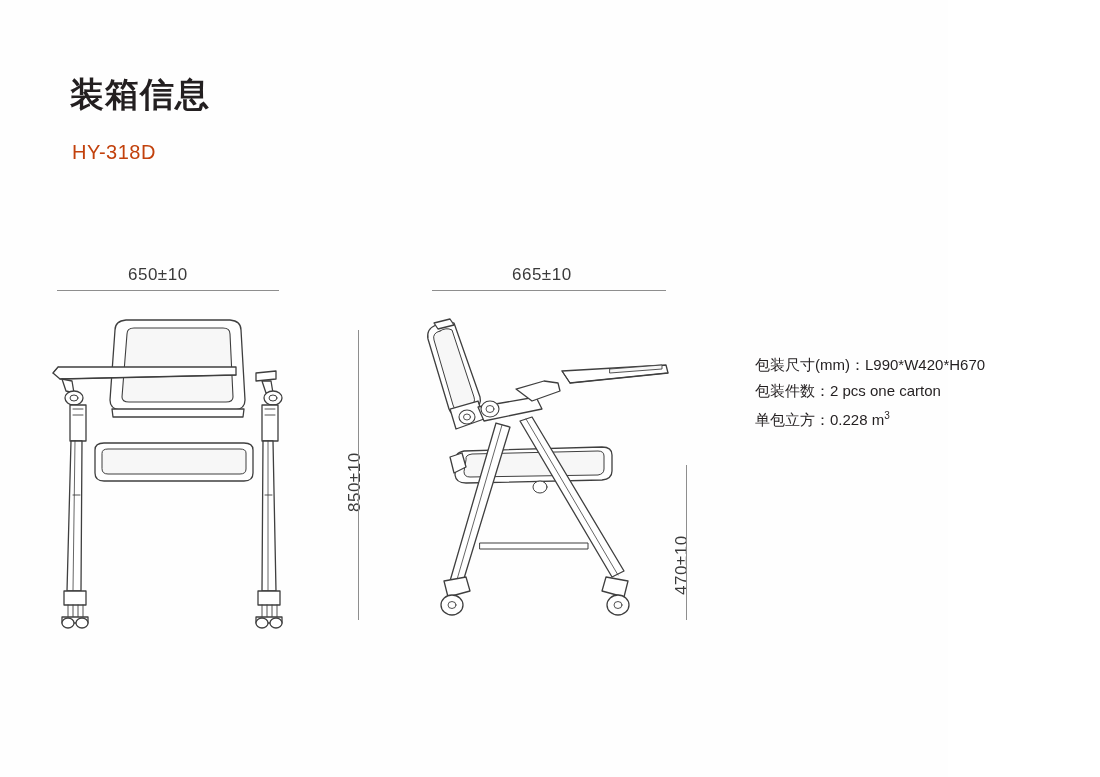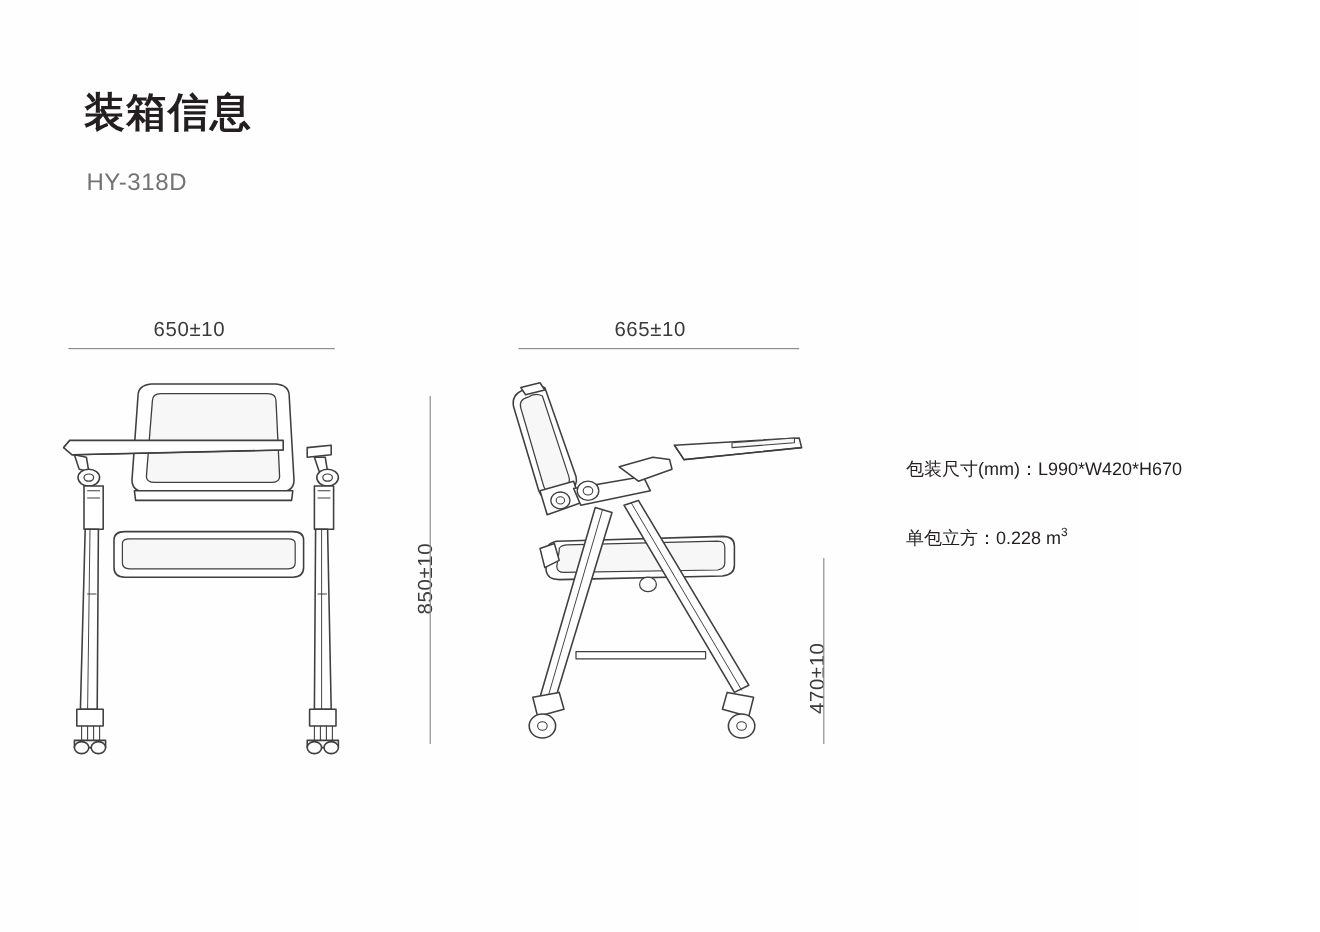--- a/index.html
+++ b/index.html
@@ -32,21 +32,21 @@
     font-weight: bold;
     letter-spacing: 1px;
     color: #231f20;
     line-height: 44px;
   }
   .subtitle {
     position: absolute;
     left: 72px;
     top: 138px;
     font-size: 20px;
-    color: #737373;
+    color: #c2410c;
     letter-spacing: 0.5px;
     line-height: 28px;
   }
 
   
   .dim-label {
     position: absolute;
     font-size: 17px;
     color: #3a3a3a;
     letter-spacing: 0.5px;
@@ -68,21 +68,20 @@
     position: absolute;
     left: 755px;
     top: 352px;
     width: 320px;
     font-size: 15px;
     color: #231f20;
     line-height: 25.5px;
   }
   .spec-row {
     white-space: nowrap;
-    margin-top: 27px;
   }
   .spec-row .sup {
     font-size: 10px;
     vertical-align: super;
   }
 
   
   .drawing {
     position: absolute;
   }
@@ -211,17 +210,20 @@
       <ellipse cx="198" cy="300" rx="11" ry="10" fill="#ffffff"></ellipse>
       <ellipse cx="198" cy="300" rx="4" ry="3.5" fill="#ffffff" stroke-width="0.9"></ellipse>
     </svg>
   </div>
 
   <div class="spec-list">
     <div class="spec-row">
       <span>包装尺寸(mm)：</span><span>L990*W420*H670</span>
     </div>
     <div class="spec-row">
+      <span>包装件数：</span><span>2 pcs one carton</span>
+    </div>
+    <div class="spec-row">
       <span>单包立方：</span><span>0.228 m</span><span class="sup">3</span>
     </div>
   </div>
 
 </div>
 
 </body></html>

